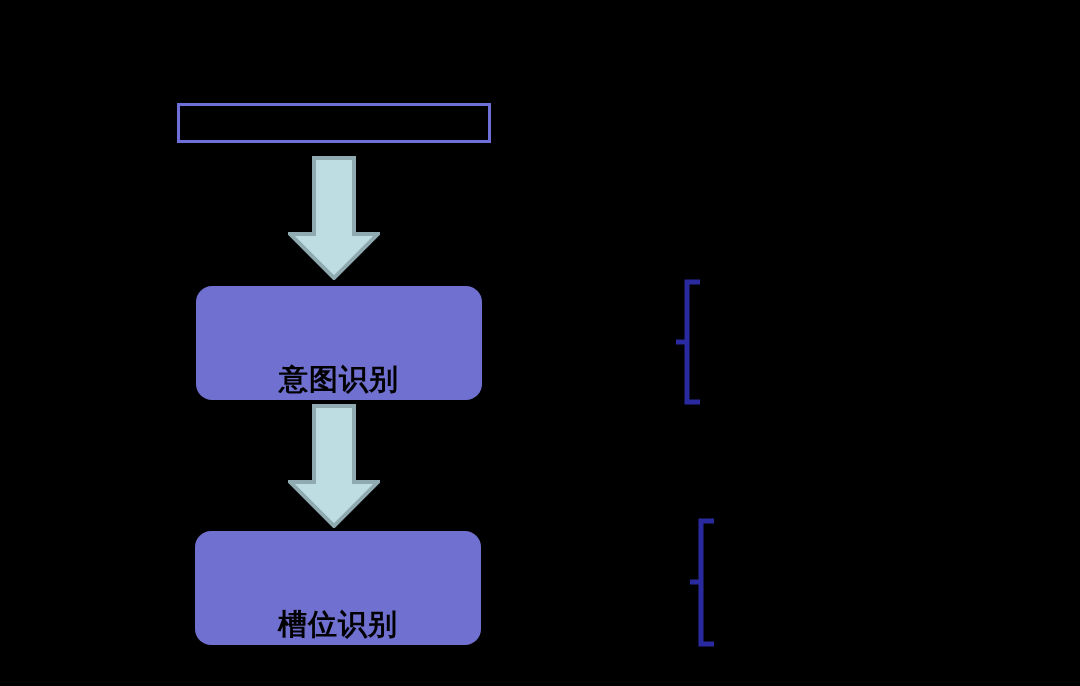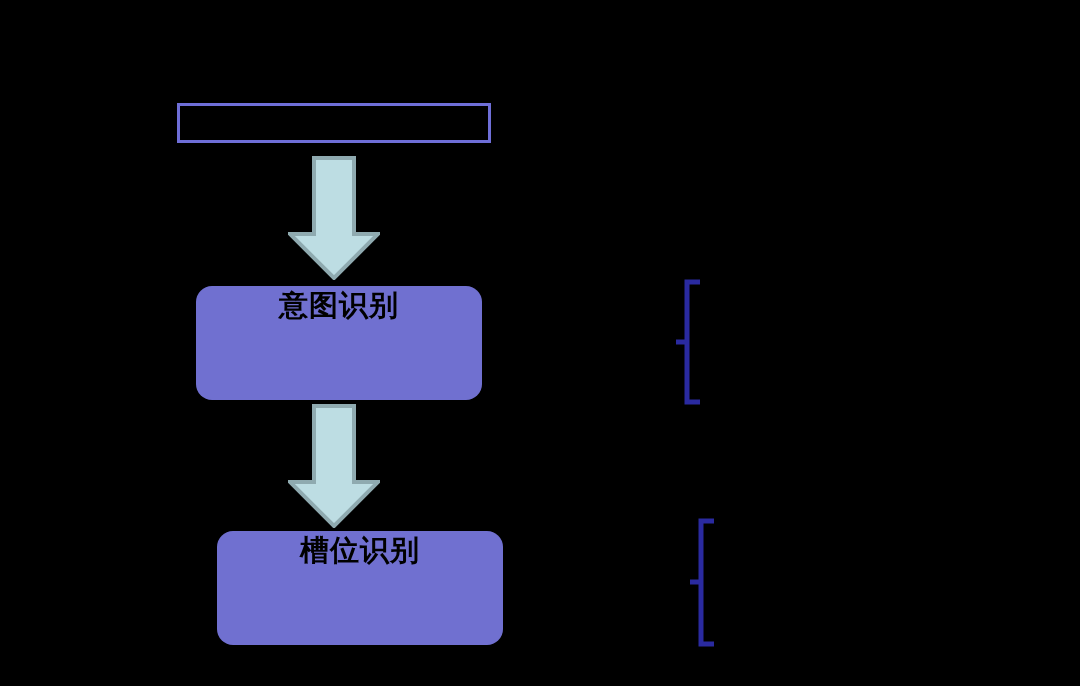--- a/index.html
+++ b/index.html
@@ -36,37 +36,37 @@
     font-size:21px;
     font-weight:bold;
   }
 
   
   .proc-box {
     position:absolute;
     background:#7070D0;
     border-radius:16px;
     display:flex;
-    align-items:flex-start;
+    align-items:flex-end;
     justify-content:center;
     color:#000000;
     font-size:29px;
     font-weight:bold;
     letter-spacing:1px;
   }
 
   #proc-intent {
     left:196px;
     top:286px;
     width:286px;
     height:114px;
   }
 
   #proc-slot {
-    left:217px;
+    left:195px;
     top:531px;
     width:286px;
     height:114px;
   }
 
   
   .arrow {
     position:absolute;
   }
 

